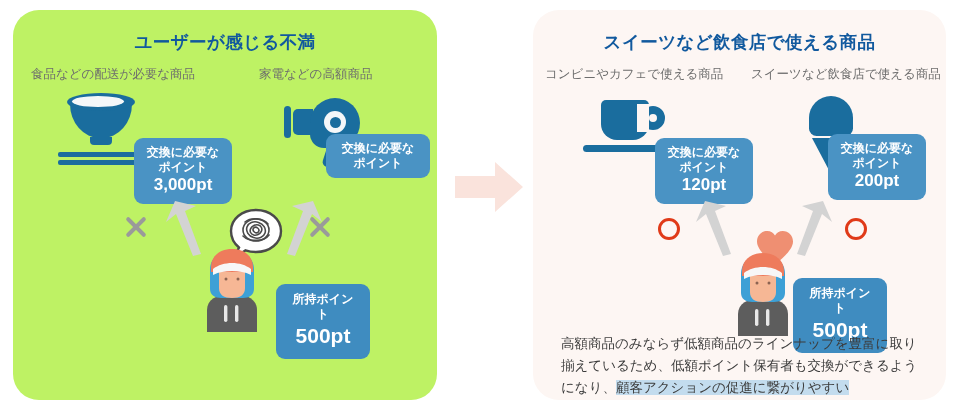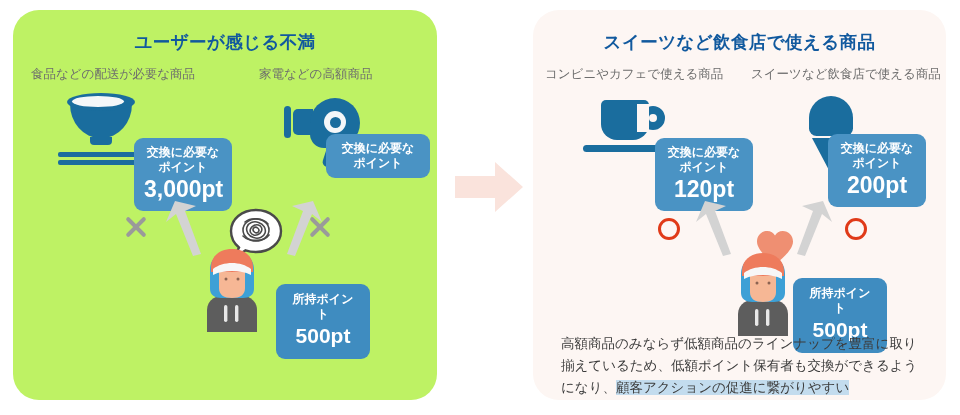--- a/index.html
+++ b/index.html
@@ -173,21 +173,21 @@
     background: #4a93c4;
     border-radius: 9px;
     color: #ffffff;
     text-align: center;
     font-weight: bold;
     padding: 7px 10px 8px;
     box-sizing: border-box;
     line-height: 1.22;
   }
   .badge .b-l1, .badge .b-l2 { font-size: 12px; display: block; }
-  .badge .b-val { font-size: 23px; display: block; margin-top: 1px; }
+  .badge .b-val { font-size: 17px; display: block; margin-top: 1px; }
 
   .badge-own {
     position: absolute;
     background: #3f8cc0;
     border-radius: 9px;
     color: #ffffff;
     text-align: center;
     font-weight: bold;
     padding: 8px 12px 10px;
     box-sizing: border-box;

